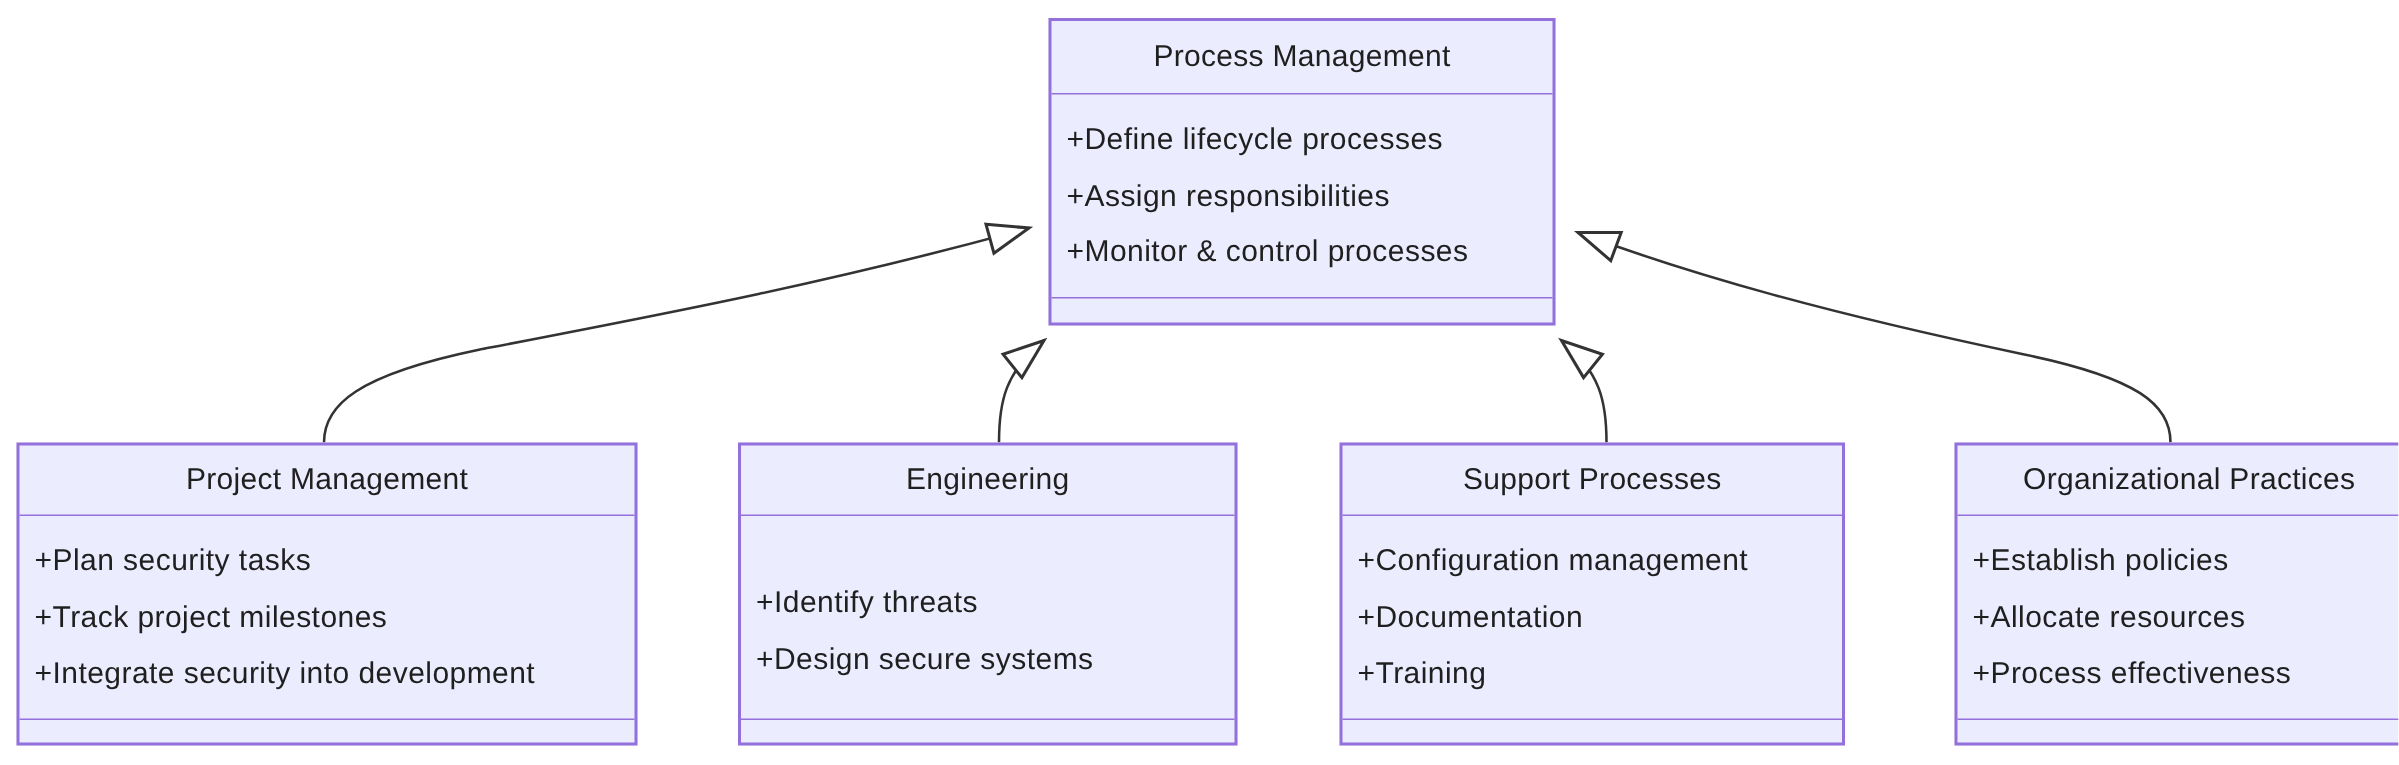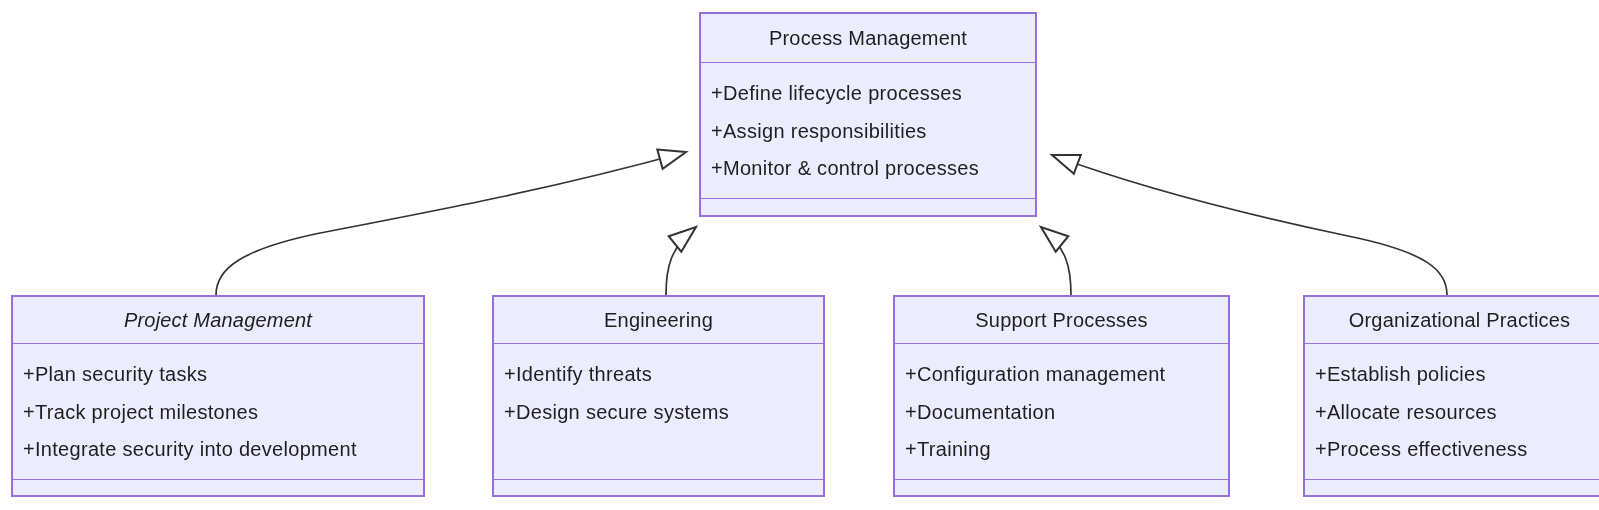--- a/index.html
+++ b/index.html
@@ -83,30 +83,30 @@
     <div class="uml-title" style="height:49px;">Process Management</div>
     <div class="uml-methods">
       <div class="uml-method">+Define lifecycle processes</div>
       <div class="uml-method">+Assign responsibilities</div>
       <div class="uml-method">+Monitor &amp; control processes</div>
     </div>
     <div class="uml-footer" style="height:17px;"></div>
   </div>
 
   <div class="uml-box" style="left:11px; top:295px; width:414px; height:202px;">
-    <div class="uml-title" style="height:47px;font-style:italic;">Project Management</div>
+    <div class="uml-title" style="height:47px;">Project Management</div>
     <div class="uml-methods">
       <div class="uml-method">+Plan security tasks</div>
       <div class="uml-method">+Track project milestones</div>
       <div class="uml-method">+Integrate security into development</div>
     </div>
     <div class="uml-footer" style="height:16px;"></div>
   </div>
 
-  <div class="uml-box" style="left:492px; top:295px; width:333px; height:202px;">
+  <div class="uml-box" style="left:492px; top:295px; width:333px; height:202px;gap:28px;">
     <div class="uml-title" style="height:47px;">Engineering</div>
     <div class="uml-methods">
       <div class="uml-method">+Identify threats</div>
       <div class="uml-method">+Design secure systems</div>
     </div>
     <div class="uml-footer" style="height:16px;"></div>
   </div>
 
   <div class="uml-box" style="left:893px; top:295px; width:337px; height:202px;text-align:center;">
     <div class="uml-title" style="height:47px;">Support Processes</div>

